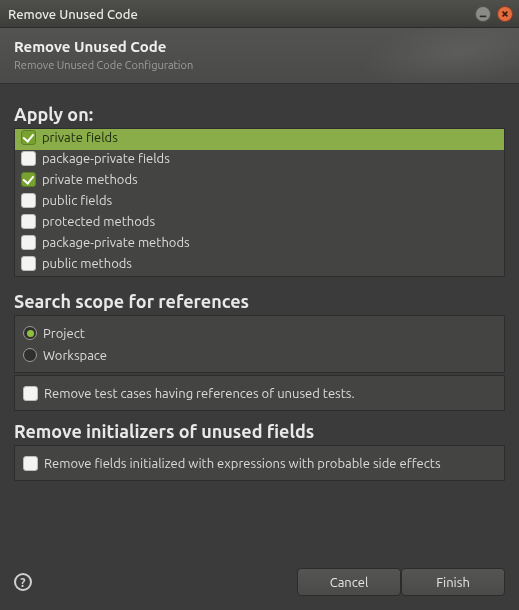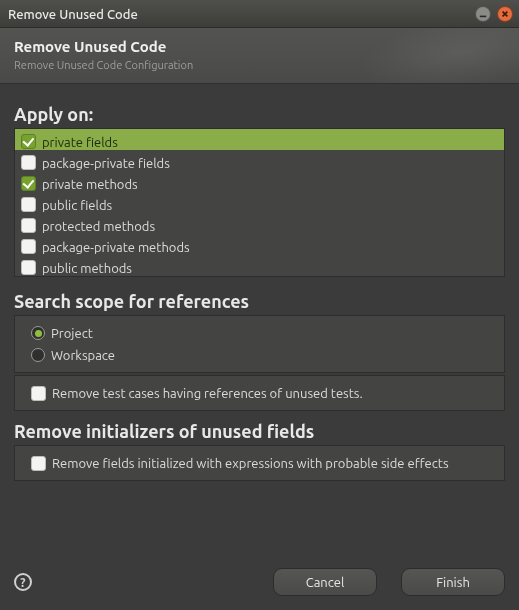--- a/index.html
+++ b/index.html
@@ -48,21 +48,21 @@
   .content { padding: 12px 14px 0; }
 
   .section-label { color: #e8e8e8; font-weight: 600; font-size: 18px; margin: 8px 0 4px; }
 
   
   .apply-list {
     background: #444442;
     border: 1px solid #2d2d2d;
   }
   .apply-row {
-    display: flex; align-items: flex-end;
+    display: flex; align-items: flex-start;
     padding: 1px 6px;
     height: 21px;
   }
   .apply-row.selected { background: #8aad4a; color: #1e2a0c; }
   .apply-row .lbl { margin-left: 6px; }
 
   
   .chk {
     width: 15px; height: 15px;
     border-radius: 3px;
@@ -77,21 +77,21 @@
     width: 5px; height: 8px;
     border: solid #fff;
     border-width: 0 2px 2px 0;
     transform: rotate(40deg) translate(-1px,-1px);
   }
 
   
   .panel {
     background: #444442;
     border: 1px solid #2d2d2d;
-    padding: 6px 16px;
+    padding: 6px 8px;
     margin-top: 2px;
   }
   .radio-row, .check-row { display: flex; align-items: center; height: 22px; }
   .radio-row .lbl, .check-row .lbl { margin-left: 6px; }
 
   .radio {
     width: 14px; height: 14px; border-radius: 50%;
     border: 1px solid #9a9a98; background: #2f2f2e;
     display: inline-flex; align-items: center; justify-content: center;
     flex: 0 0 auto;
@@ -112,23 +112,23 @@
     width: 18px; height: 18px; border-radius: 50%;
     border: 2px solid #d0d0d0; color: #d0d0d0;
     display: inline-flex; align-items: center; justify-content: center;
     font-weight: 700; font-size: 12px;
   }
   .spacer { flex: 1; }
   .btn {
     min-width: 104px; height: 28px;
     background: linear-gradient(#555553, #4a4a48);
     border: 1px solid #2c2c2b;
-    border-radius: 9px;
+    border-radius: 4px;
     color: #e6e6e4;
-    margin-left: 24px;
+    margin-left: 0;
     display: inline-flex; align-items: center; justify-content: center;
     font-size: 13px;
     cursor: pointer;
   }
 </style>
 </head>
 <body>
 
 <div class="titlebar">
   <span class="title">Remove Unused Code</span>

